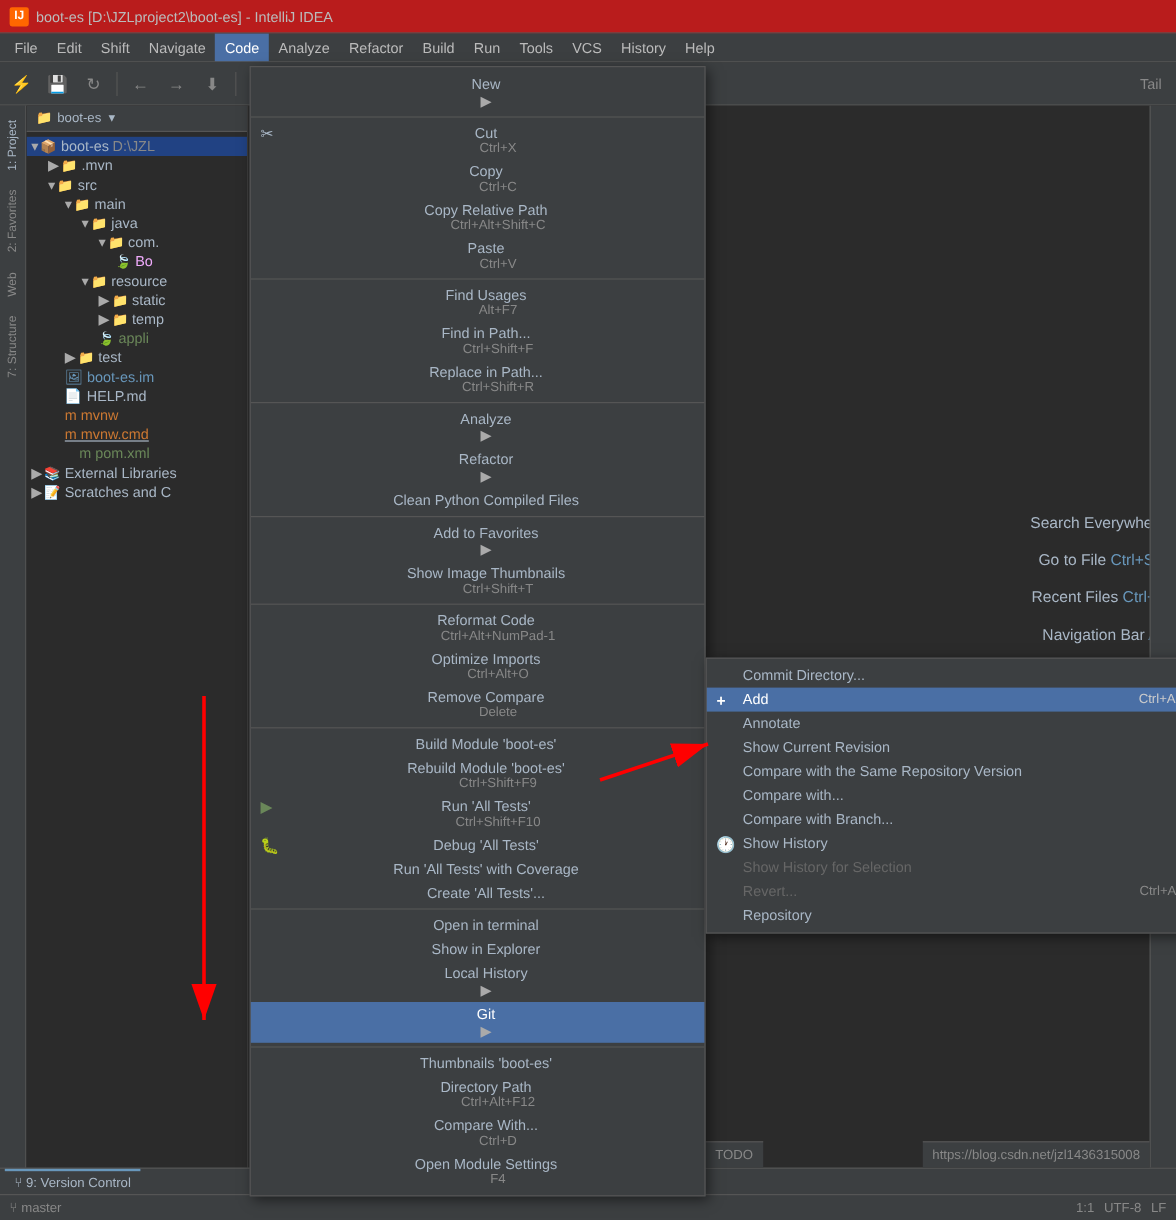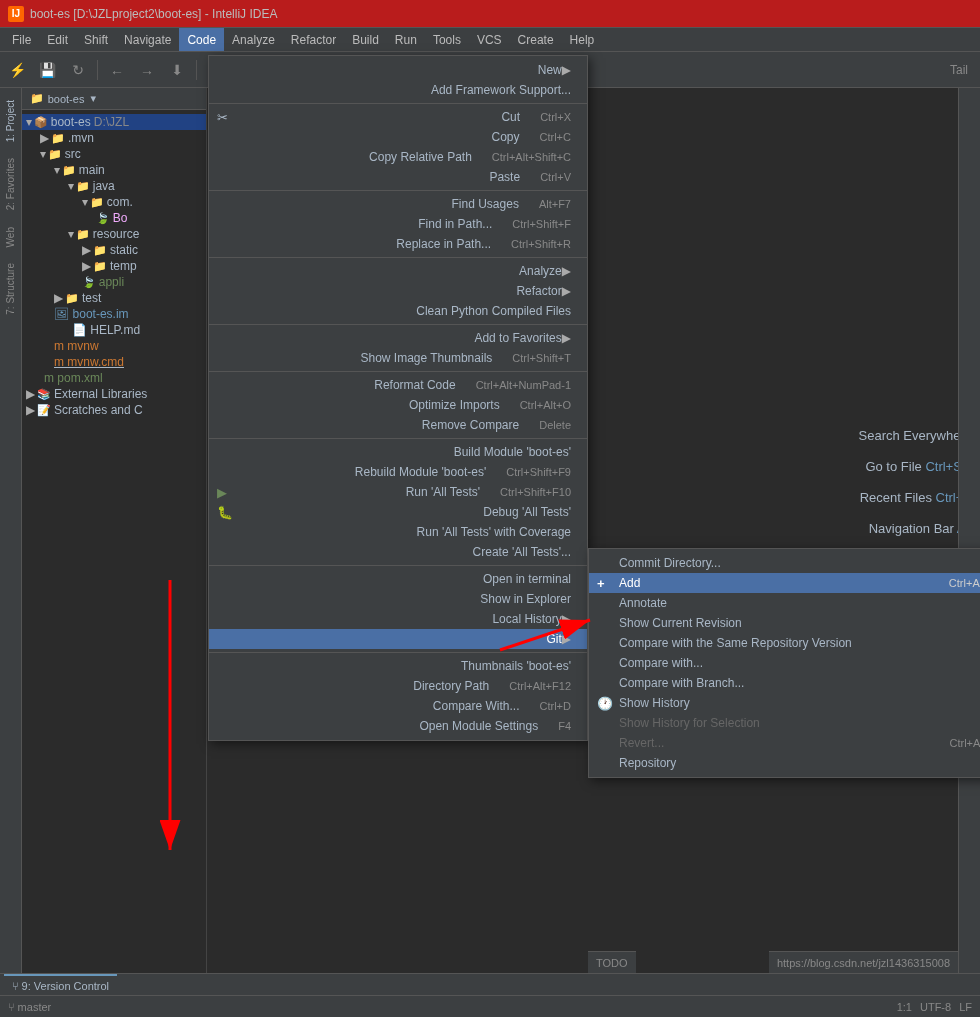--- a/index.html
+++ b/index.html
@@ -143,26 +143,27 @@
       width: 380px;
       background: #3c3f41;
       border: 1px solid #555;
       box-shadow: 3px 3px 10px rgba(0,0,0,0.5);
       z-index: 100;
       padding: 4px 0;
     }
     .ctx-item {
       display: flex;
       align-items: center;
-      justify-content: flex-end;
+      justify-content: space-between;
       padding: 3px 16px 3px 30px;
       cursor: pointer;
       font-size: 12px;
       color: #a9b7c6;
       position: relative;
+      flex-direction: column;
     }
     .ctx-item.active, .ctx-item.highlighted {
       background: #4a6fa5;
       color: white;
     }
     .ctx-item .shortcut {
       color: #888;
       font-size: 11px;
       margin-left: 20px;
     }
@@ -354,21 +355,21 @@
   <div class="menu-item">Edit</div>
   <div class="menu-item">Shift</div>
   <div class="menu-item">Navigate</div>
   <div class="menu-item active">Code</div>
   <div class="menu-item">Analyze</div>
   <div class="menu-item">Refactor</div>
   <div class="menu-item">Build</div>
   <div class="menu-item">Run</div>
   <div class="menu-item">Tools</div>
   <div class="menu-item">VCS</div>
-  <div class="menu-item">Create</div>
+  <div class="menu-item">History</div>
   <div class="menu-item">Help</div>
 </div>
 
 <div class="toolbar">
   <button class="toolbar-btn">⚡</button>
   <button class="toolbar-btn">💾</button>
   <button class="toolbar-btn">↻</button>
   <div class="toolbar-sep"></div>
   <button class="toolbar-btn">←</button>
   <button class="toolbar-btn">→</button>
@@ -476,33 +477,33 @@
         <span style="color:#aaa; margin-right:2px;">▶</span>
         <span class="folder-icon" style="margin-right:3px; font-size:11px;">📁</span>
         <span class="tree-label">test</span>
       </div>
 
       <div class="tree-item" style="padding-left: 18px;">
         <span class="tree-label img-icon" style="margin-left:14px;">🖼 boot-es.im</span>
       </div>
 
       <div class="tree-item" style="padding-left: 18px;">
-        <span class="tree-label" style="margin-left:32px;">📄 HELP.md</span>
+        <span class="tree-label" style="margin-left:14px;">📄 HELP.md</span>
       </div>
 
       <div class="tree-item" style="padding-left: 18px;">
         <span class="tree-label mvn-icon" style="margin-left:14px;">m mvnw</span>
       </div>
 
       <div class="tree-item" style="padding-left: 18px; text-decoration: underline;">
         <span class="tree-label mvn-icon" style="margin-left:14px;">m mvnw.cmd</span>
       </div>
 
       <div class="tree-item" style="padding-left: 18px;">
-        <span class="tree-label xml-icon" style="margin-left:4px;">m pom.xml</span>
+        <span class="tree-label xml-icon" style="margin-left:26px;">m pom.xml</span>
       </div>
 
       <div class="tree-item" style="padding-left: 4px;">
         <span style="color:#aaa; margin-right:2px;">▶</span>
         <span class="folder-icon" style="margin-right:3px; font-size:11px;">📚</span>
         <span class="tree-label">External Libraries</span>
       </div>
 
       <div class="tree-item" style="padding-left: 4px;">
         <span style="color:#aaa; margin-right:2px;">▶</span>
@@ -532,23 +533,20 @@
       </div>
     </div>
 
   </div>
 </div>
 
 <div class="context-menu">
   <div class="ctx-item">
     <span>New</span>
     <span class="arrow">▶</span>
-  </div>
-  <div class="ctx-item">
-    <span>Add Framework Support...</span>
   </div>
   <div class="ctx-separator"></div>
   <div class="ctx-item">
     <span class="icon-left">✂</span>
     <span>Cut</span>
     <span class="shortcut">Ctrl+X</span>
   </div>
   <div class="ctx-item">
     <span>Copy</span>
     <span class="shortcut">Ctrl+C</span>

